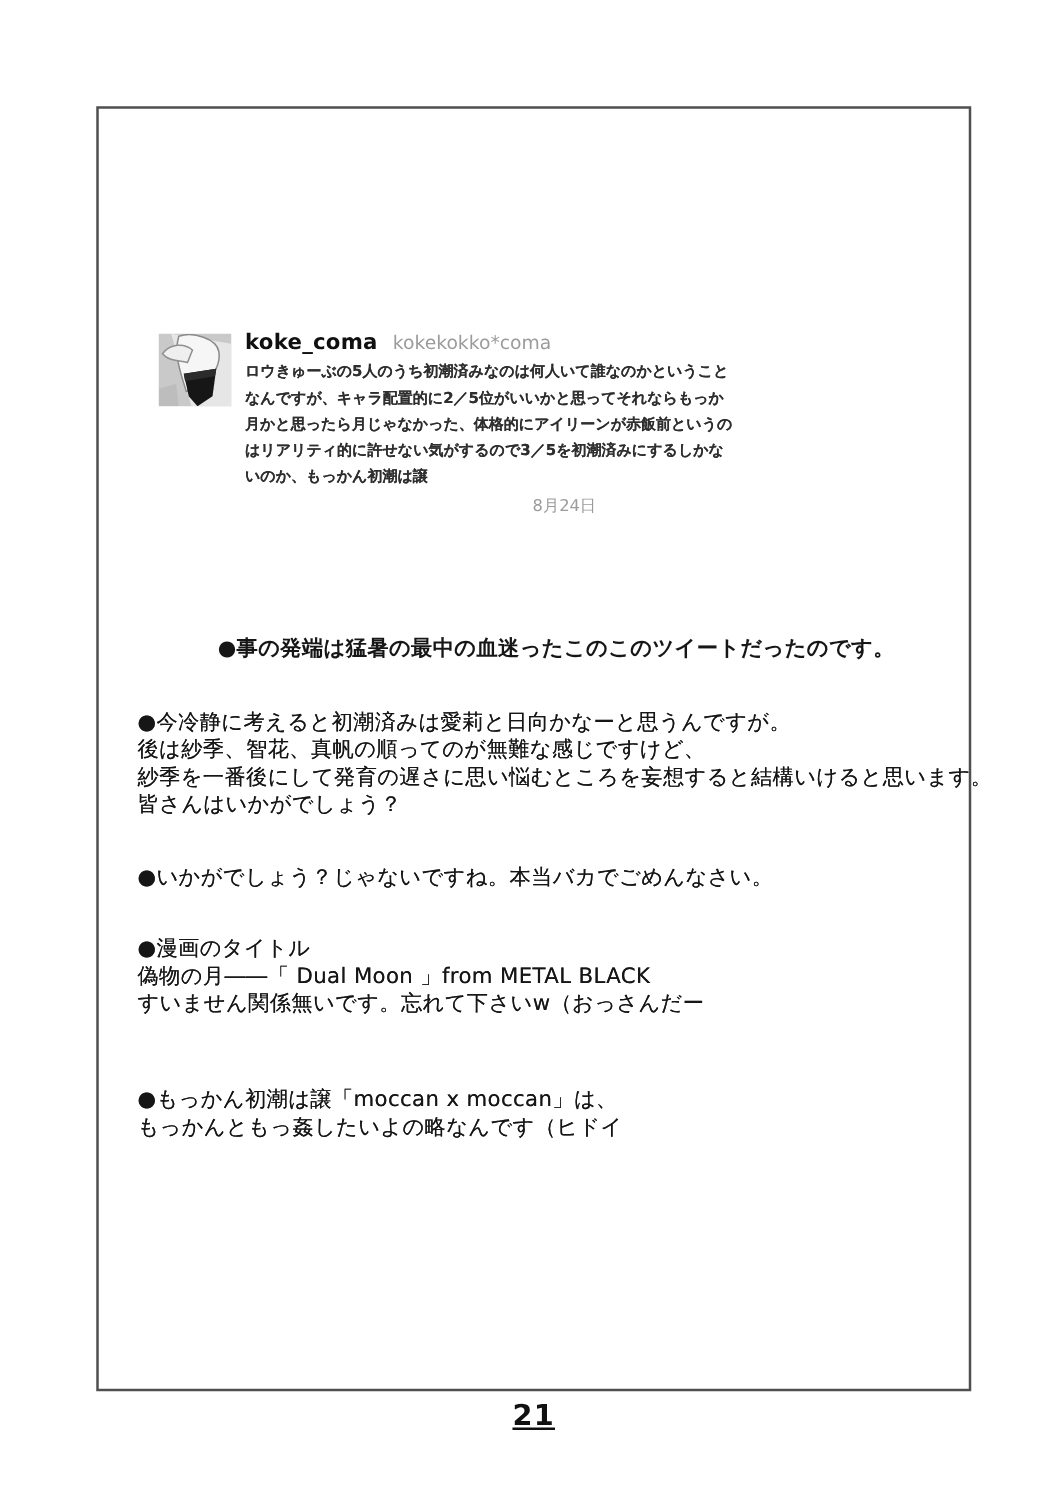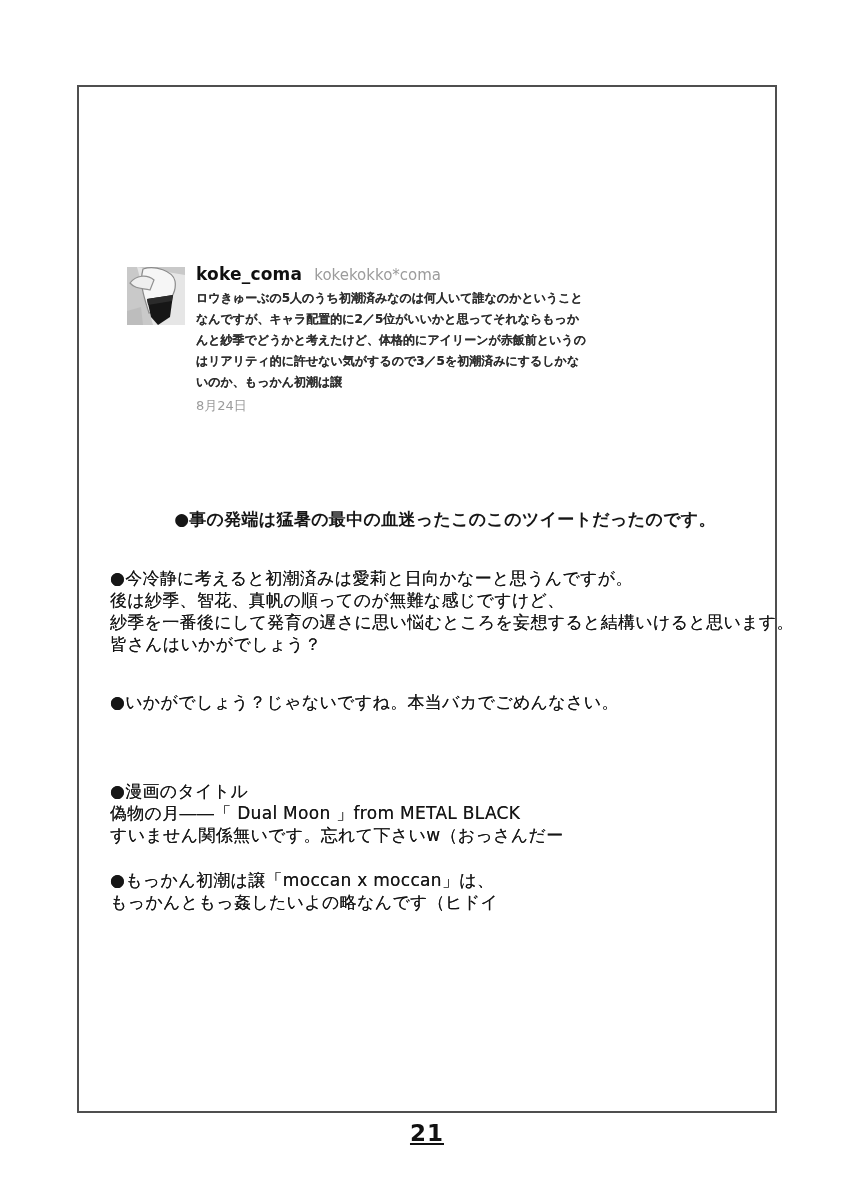--- a/index.html
+++ b/index.html
@@ -27,32 +27,32 @@
     position:absolute;left:0;top:4px;width:58px;height:58px;overflow:hidden;
     background:#cfcfcf;
   }
   .avatar svg{display:block;width:58px;height:58px;}
   .tweet-content{margin-left:69px;}
   .tweet-header{white-space:nowrap;line-height:22px;}
   .tweet-username{font-weight:bold;font-size:17px;color:#101010;letter-spacing:0.2px;}
   .tweet-handle{font-size:15px;color:var(--muted-text);margin-left:7px;}
   .tweet-text{margin-top:2px;font-size:12px;line-height:21px;color:var(--tweet-text);
     font-weight:600;text-shadow:0 0 0.5px #5a5a5a;white-space:nowrap;}
-  .tweet-date{margin-top:4px;font-size:13px;color:var(--muted-text);}
+  .tweet-date{margin-top:4px;font-size:13px;color:var(--muted-text);text-align:center;}
 
   
   .para{
     position:absolute;left:110px;width:670px;
     font-size:17px;line-height:22px;letter-spacing:0.3px;
     color:var(--body-text);text-shadow:0 0 0.4px #3a3a3a;white-space:nowrap;
   }
   .para-1{top:508px;font-weight:bold;text-shadow:none;text-align:center;}
   .para-2{top:567px;}
   .para-3{top:691px;}
-  .para-4{top:748px;margin-top:32px;}
+  .para-4{top:748px;}
   .para-5{top:869px;}
 
   .page-number{
     position:absolute;left:77px;top:1120px;width:700px;text-align:center;
     font-size:23px;font-weight:bold;color:#111111;letter-spacing:1px;text-decoration:underline;
   }
 </style>
 </head>
 <body>
 
@@ -73,21 +73,21 @@
       </svg>
     </div>
     <div class="tweet-content">
       <div class="tweet-header">
         <span class="tweet-username">koke_coma</span>
         <span class="tweet-handle">kokekokko*coma</span>
       </div>
       <div class="tweet-text">
         <div>ロウきゅーぶの5人のうち初潮済みなのは何人いて誰なのかということ</div>
         <div>なんですが、キャラ配置的に2／5位がいいかと思ってそれならもっか</div>
-        <div>んと紗季でどうかと考えたけど、体格的にアイリーンが赤飯前というの</div>
+        <div>月かと思ったら月じゃなかった、体格的にアイリーンが赤飯前というの</div>
         <div>はリアリティ的に許せない気がするので3／5を初潮済みにするしかな</div>
         <div>いのか、もっかん初潮は譲</div>
       </div>
       <div class="tweet-date">8月24日</div>
     </div>
   </div>
 
   <div class="para para-1">
     <div>●事の発端は猛暑の最中の血迷ったこのこのツイートだったのです。</div>
   </div>

